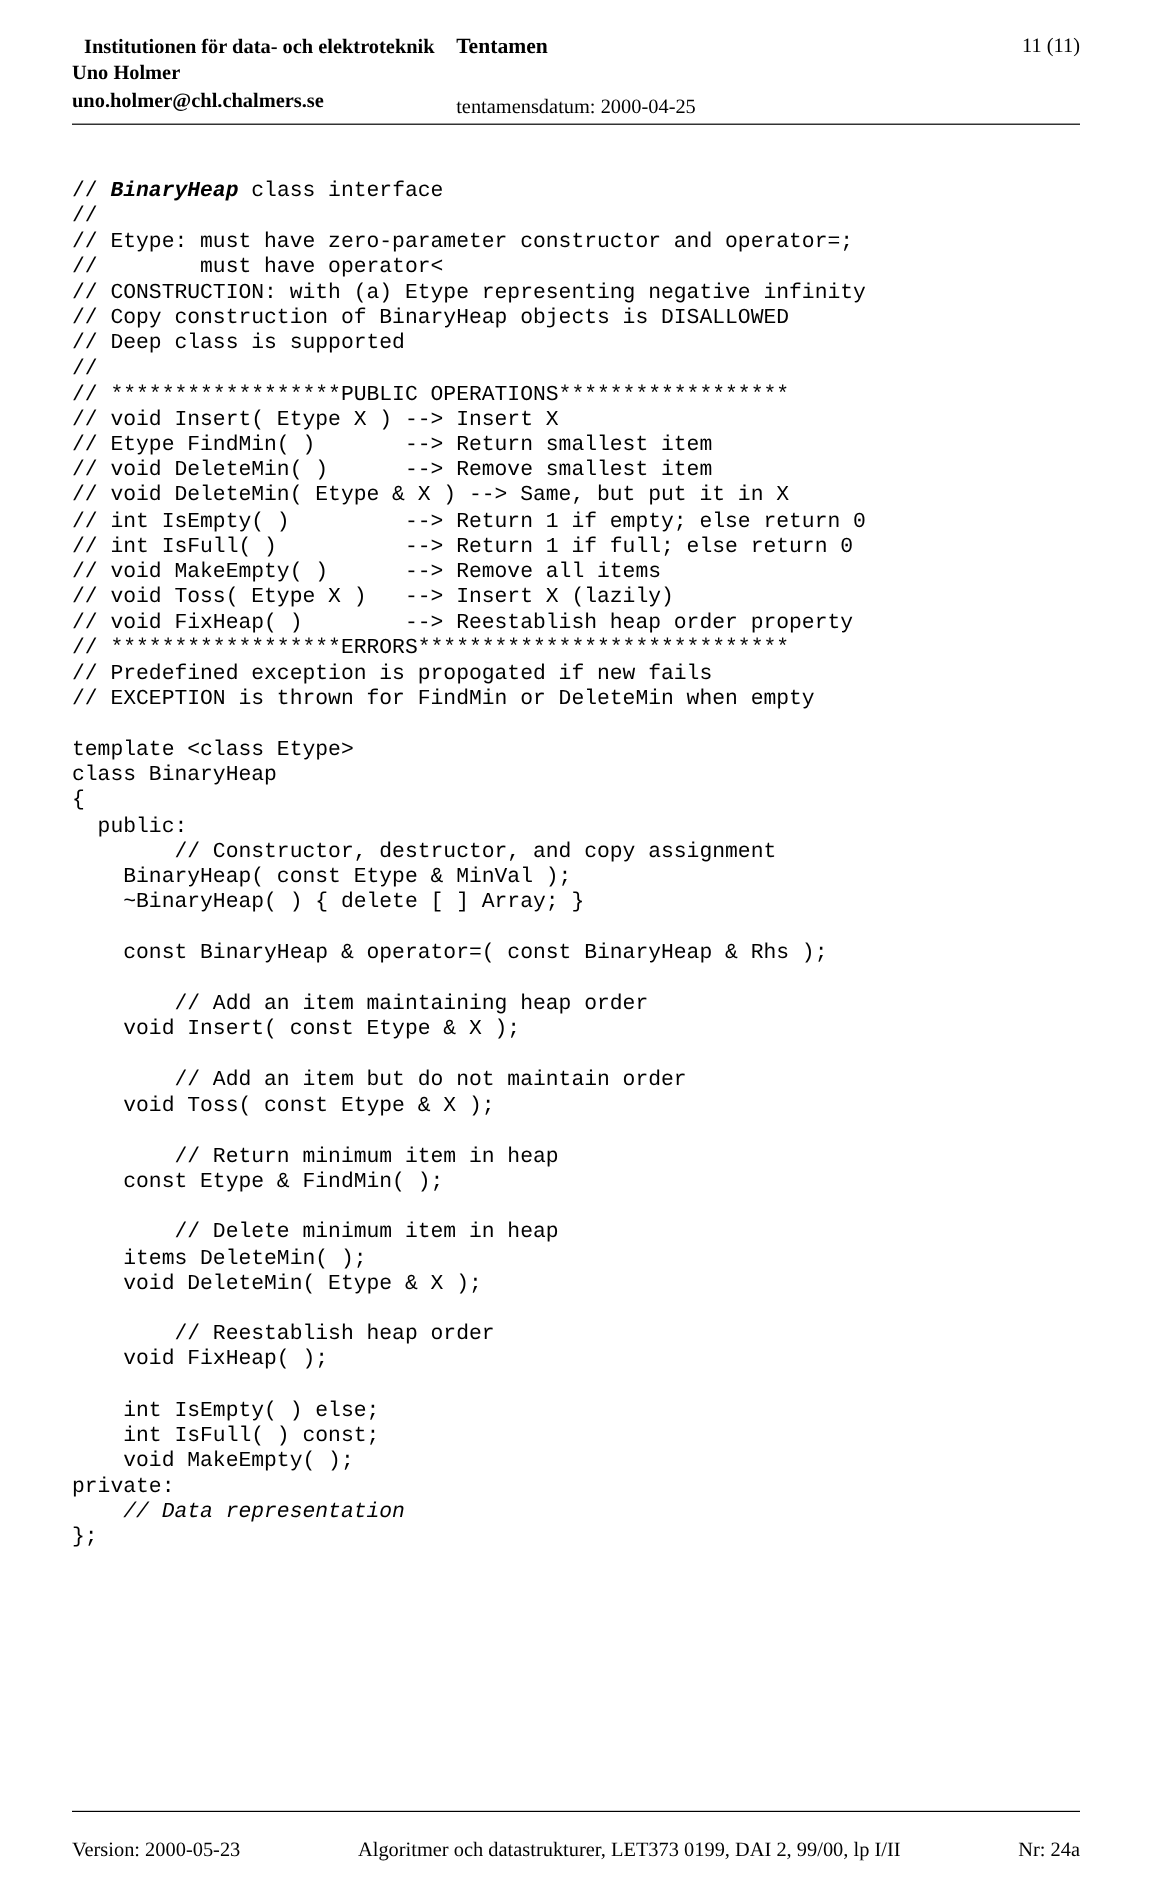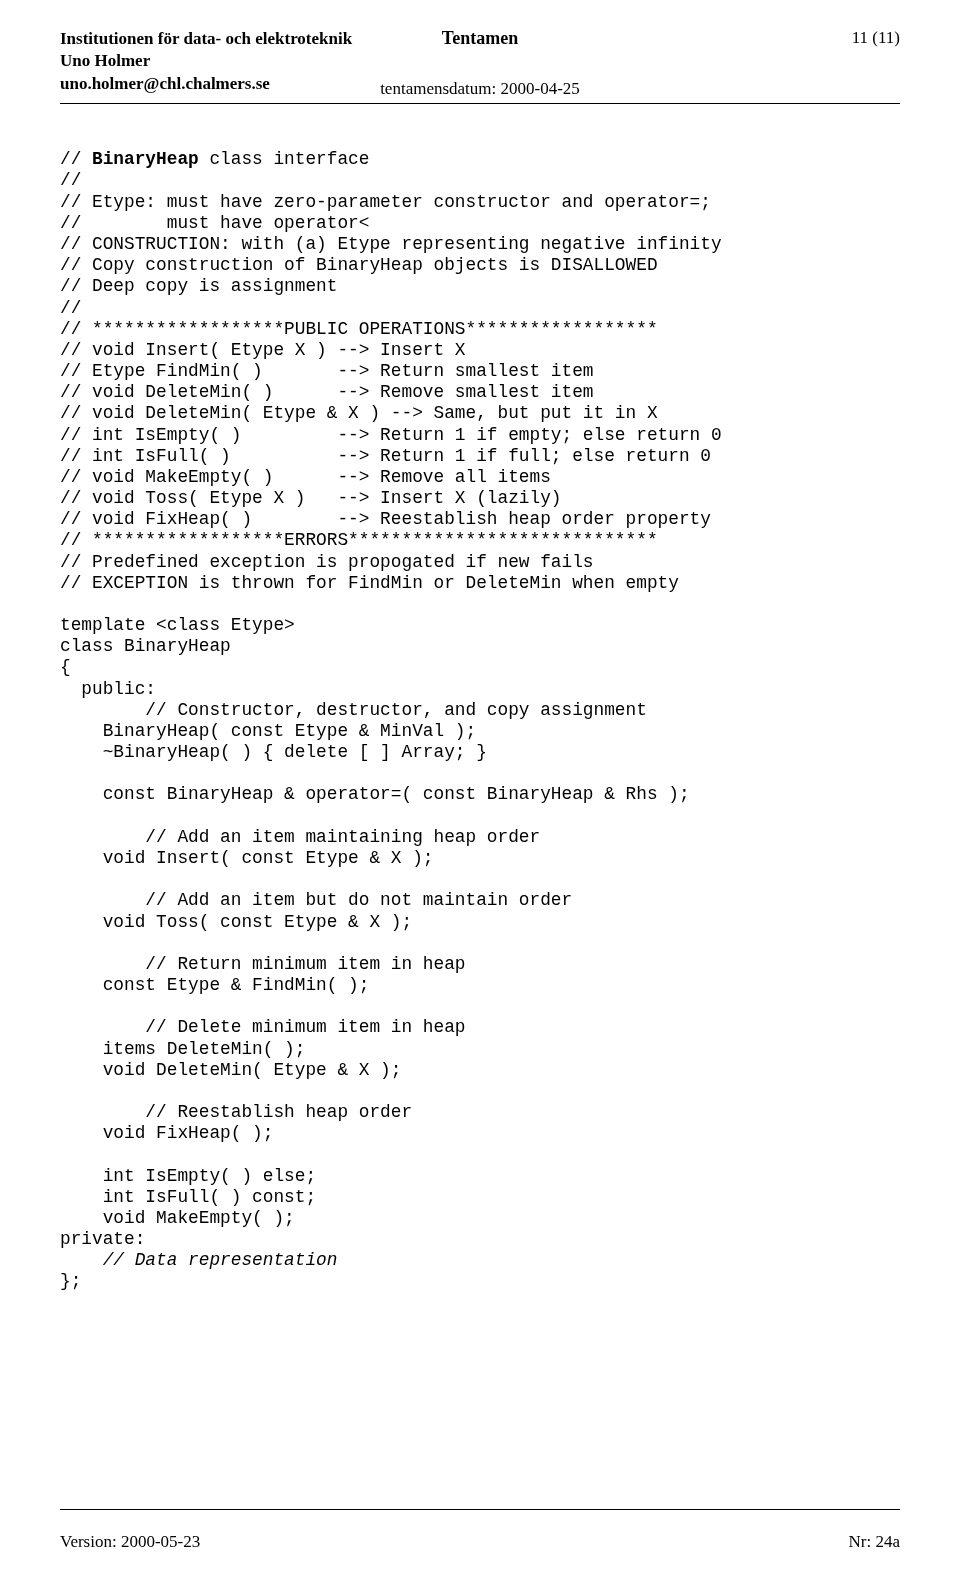--- a/index.html
+++ b/index.html
@@ -25,29 +25,29 @@
     }
     .header-left {
       font-size: 17px;
       line-height: 1.32;
     }
     .header-left .line1 {
       font-weight: bold;
     }
     .header-left .line2 {
       font-weight: bold;
+      margin-left: 10px;
     }
     .header-left .line3 {
       font-weight: bold;
     }
     .header-left .line4 {
       font-weight: bold;
     }
     .header-center {
-      text-align: center;
       position: absolute;
       left: 50%;
       transform: translateX(-50%);
       top: 28px;
     }
     .header-center .title {
       font-size: 18px;
       font-weight: bold;
     }
     .header-center .date {
@@ -60,20 +60,21 @@
     }
     .code {
       font-family: "Courier New", Courier, monospace;
       font-size: 17.8px;
       line-height: 1.19;
       white-space: pre;
       margin-top: 10px;
     }
     .code .bold {
       font-weight: bold;
+      font-style: italic;
     }
     .code .italic {
       font-style: italic;
     }
     .footer {
       position: absolute;
       bottom: 30px;
       left: 60px;
       right: 60px;
       border-top: 1.5px solid #000;
@@ -98,21 +99,21 @@
   </div>
   <div class="header-right">11 (11)</div>
 </div>
 
 <div class="code"><span>// </span><span class="bold">BinaryHeap</span><span> class interface</span>
 <span>//</span>
 <span>// Etype: must have zero-parameter constructor and operator=;</span>
 <span>//        must have operator&lt;</span>
 <span>// CONSTRUCTION: with (a) Etype representing negative infinity</span>
 <span>// Copy construction of BinaryHeap objects is DISALLOWED</span>
-<span>// Deep copy is assignment</span>
+<span>// Deep class is supported</span>
 <span>//</span>
 <span>// ******************PUBLIC OPERATIONS******************</span>
 <span>// void Insert( Etype X ) --&gt; Insert X</span>
 <span>// Etype FindMin( )       --&gt; Return smallest item</span>
 <span>// void DeleteMin( )      --&gt; Remove smallest item</span>
 <span>// void DeleteMin( Etype &amp; X ) --&gt; Same, but put it in X</span>
 <span>// int IsEmpty( )         --&gt; Return 1 if empty; else return 0</span>
 <span>// int IsFull( )          --&gt; Return 1 if full; else return 0</span>
 <span>// void MakeEmpty( )      --&gt; Remove all items</span>
 <span>// void Toss( Etype X )   --&gt; Insert X (lazily)</span>
@@ -149,14 +150,15 @@
 <span></span>
 <span>    int IsEmpty( ) else;</span>
 <span>    int IsFull( ) const;</span>
 <span>    void MakeEmpty( );</span>
 <span>private:</span>
 <span class="italic">    // Data representation</span>
 <span>};</span></div>
 
 <div class="footer">
   <span>Version: 2000-05-23</span>
+  <span>Algoritmer och datastrukturer, LET373 0199, DAI 2, 99/00, lp I/II</span>
   <span>Nr: 24a</span>
 </div>
 
 </body></html>

